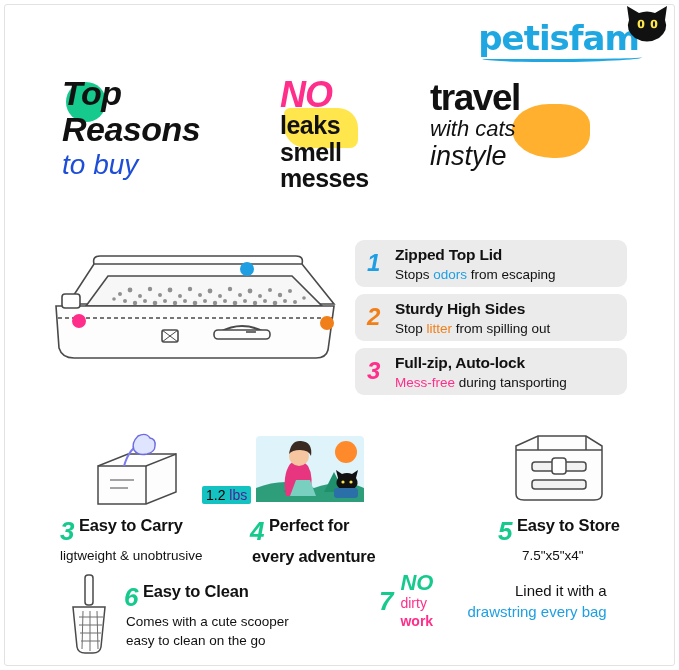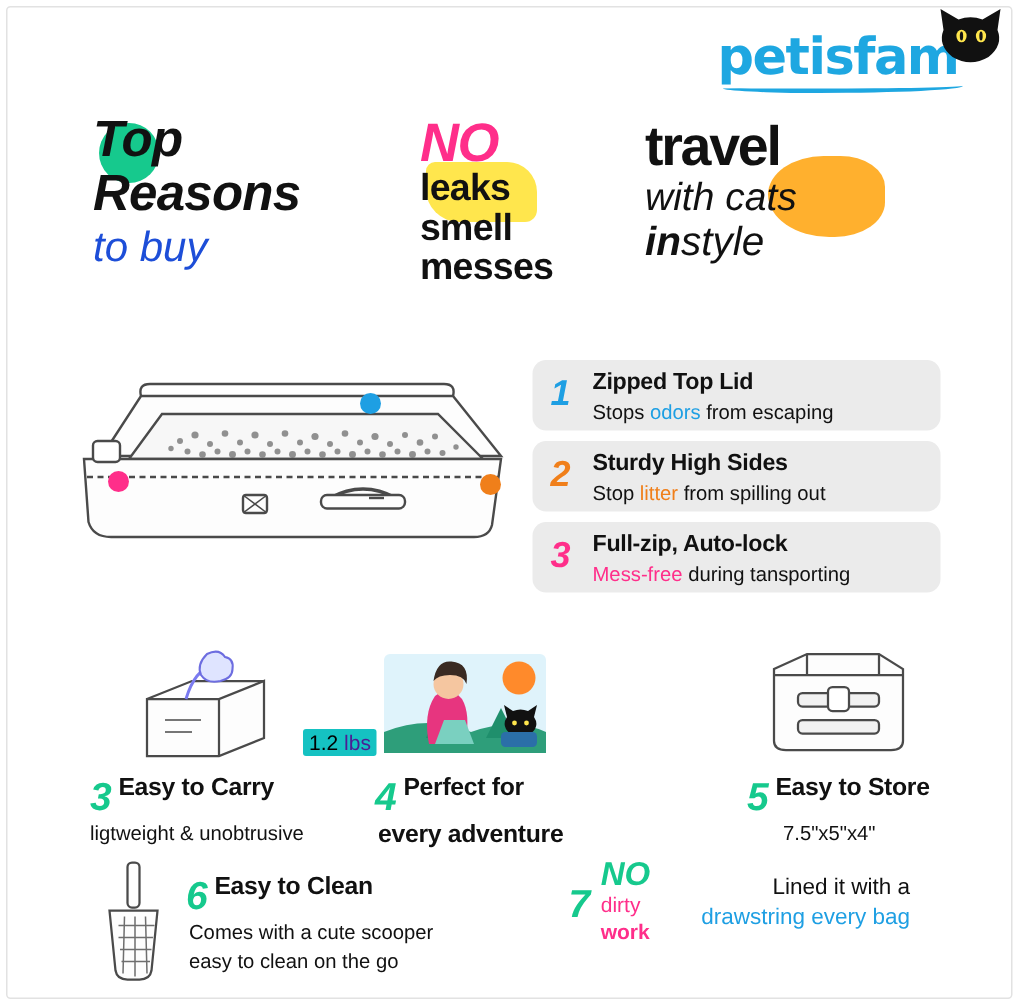--- a/index.html
+++ b/index.html
@@ -70,27 +70,27 @@
   .blk3 { position:absolute; left:430px; top:10px; width:190px; }
   .blob-orange {
     position:absolute; left:82px; top:24px; width:78px; height:54px;
     background:#ffb02e; border-radius:50% 40% 45% 55%;
   }
   .t-travel {
     position:relative; font-size:37px; font-weight:bold; line-height:0.98;
     letter-spacing:-1.5px;
   }
   .t-withcats {
-    position:relative; font-size:26px; font-style:italic; line-height:1.1;
+    position:relative; font-size:22px; font-style:italic; line-height:1.1;
     margin-top:1px;
   }
   .t-instyle {
     position:relative; font-size:27px; line-height:1.1; margin-top:1px;
   }
-  .t-instyle b { font-weight:bold; font-style:italic; }
+  .t-instyle b { font-weight:normal; font-style:italic; }
   .t-instyle i { font-style:italic; font-weight:normal; }
 
   
   .rows { position:absolute; left:355px; top:240px; width:272px; }
   .row {
     position:relative; background:#ebebeb; border-radius:9px;
     height:47px; margin-bottom:7px; padding:5px 10px 5px 40px;
   }
   .row .num {
     position:absolute; left:12px; top:9px;

